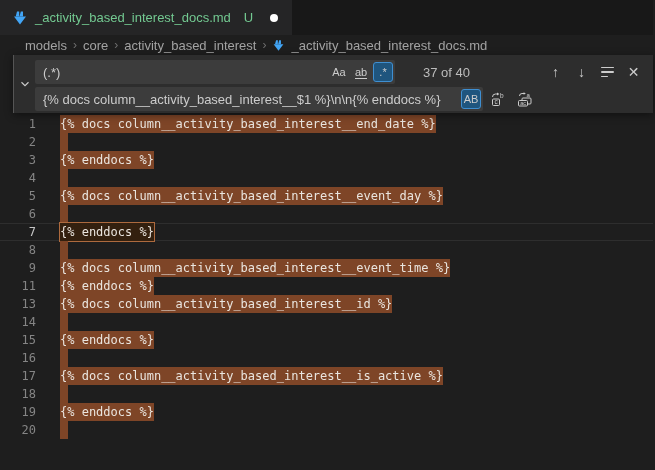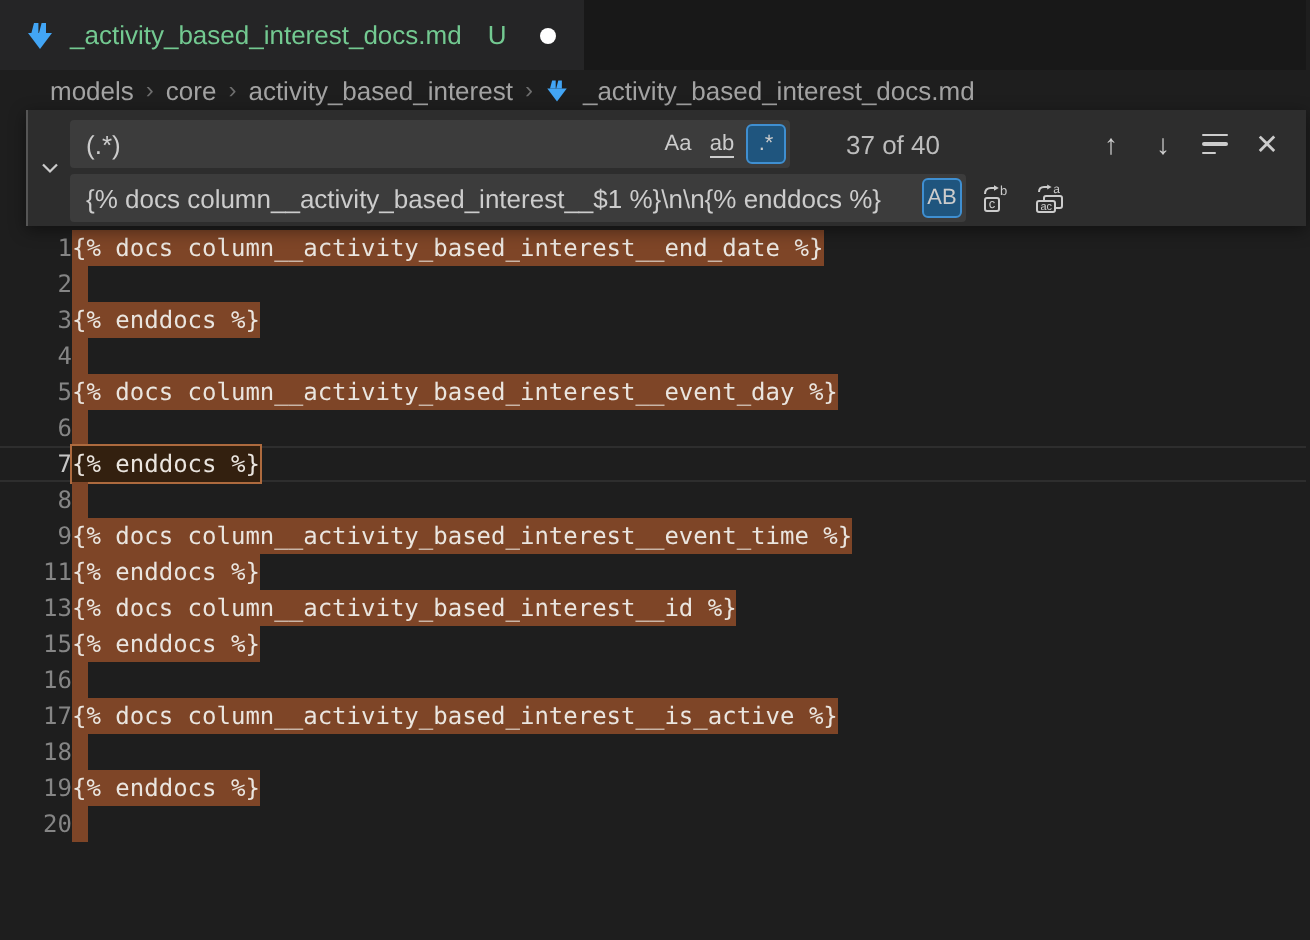--- a/index.html
+++ b/index.html
@@ -21,21 +21,21 @@
   .crumb-sep{color:#6e6e6e;font-size:12px;}
   .breadcrumb .md-icon{width:13px;height:13px;}
 
   
   .editor{position:absolute;top:55px;left:0;right:0;bottom:0;background:#1e1e1e;}
   .lines{position:absolute;top:60px;left:0;right:0;}
   .line{height:18px;display:flex;align-items:center;font-family:"DejaVu Sans Mono",monospace;
     font-size:12px;line-height:18px;color:#d4d4d4;}
   .line-num{width:36px;text-align:right;color:#858585;flex:none;user-select:none;}
   .line-num.active{color:#c6c6c6;}
-  .line-text{white-space:pre;}
+  .line-text{margin-left:24px;white-space:pre;}
   .match{background:#7E4527;color:#eae5df;}
   .current-match{background:#33200f;outline:1px solid #AD6A3E;color:#eae5df;}
   .sliver{width:8px;height:18px;background:#7E4527;}
   .current-line{box-shadow:inset 0 1px 0 #2e2e2e,inset 0 -1px 0 #2e2e2e;}
 
   
   .find-widget{position:absolute;top:0;left:13px;right:0;height:58px;background:#2d2d2d;
     border-left:1px solid #555;box-shadow:0 2px 8px rgba(0,0,0,.45);display:flex;z-index:5;}
   .toggle-col{width:21px;display:flex;align-items:center;justify-content:center;cursor:pointer;color:#cccccc;}
   .rows-col{flex:1;display:flex;flex-direction:column;gap:3px;padding:5px 4px 3px 0;}
@@ -132,20 +132,24 @@
         </div>
         <div class="line">
           <span class="line-num">11</span>
           <span class="line-text match">{% enddocs %}</span>
         </div>
         <div class="line">
           <span class="line-num">13</span>
           <span class="line-text match">{% docs column__activity_based_interest__id %}</span>
         </div>
         <div class="line">
+          <span class="line-num">14</span>
+          <span class="line-text sliver"></span>
+        </div>
+        <div class="line">
           <span class="line-num">15</span>
           <span class="line-text match">{% enddocs %}</span>
         </div>
         <div class="line">
           <span class="line-num">16</span>
           <span class="line-text sliver"></span>
         </div>
         <div class="line">
           <span class="line-num">17</span>
           <span class="line-text match">{% docs column__activity_based_interest__is_active %}</span>

